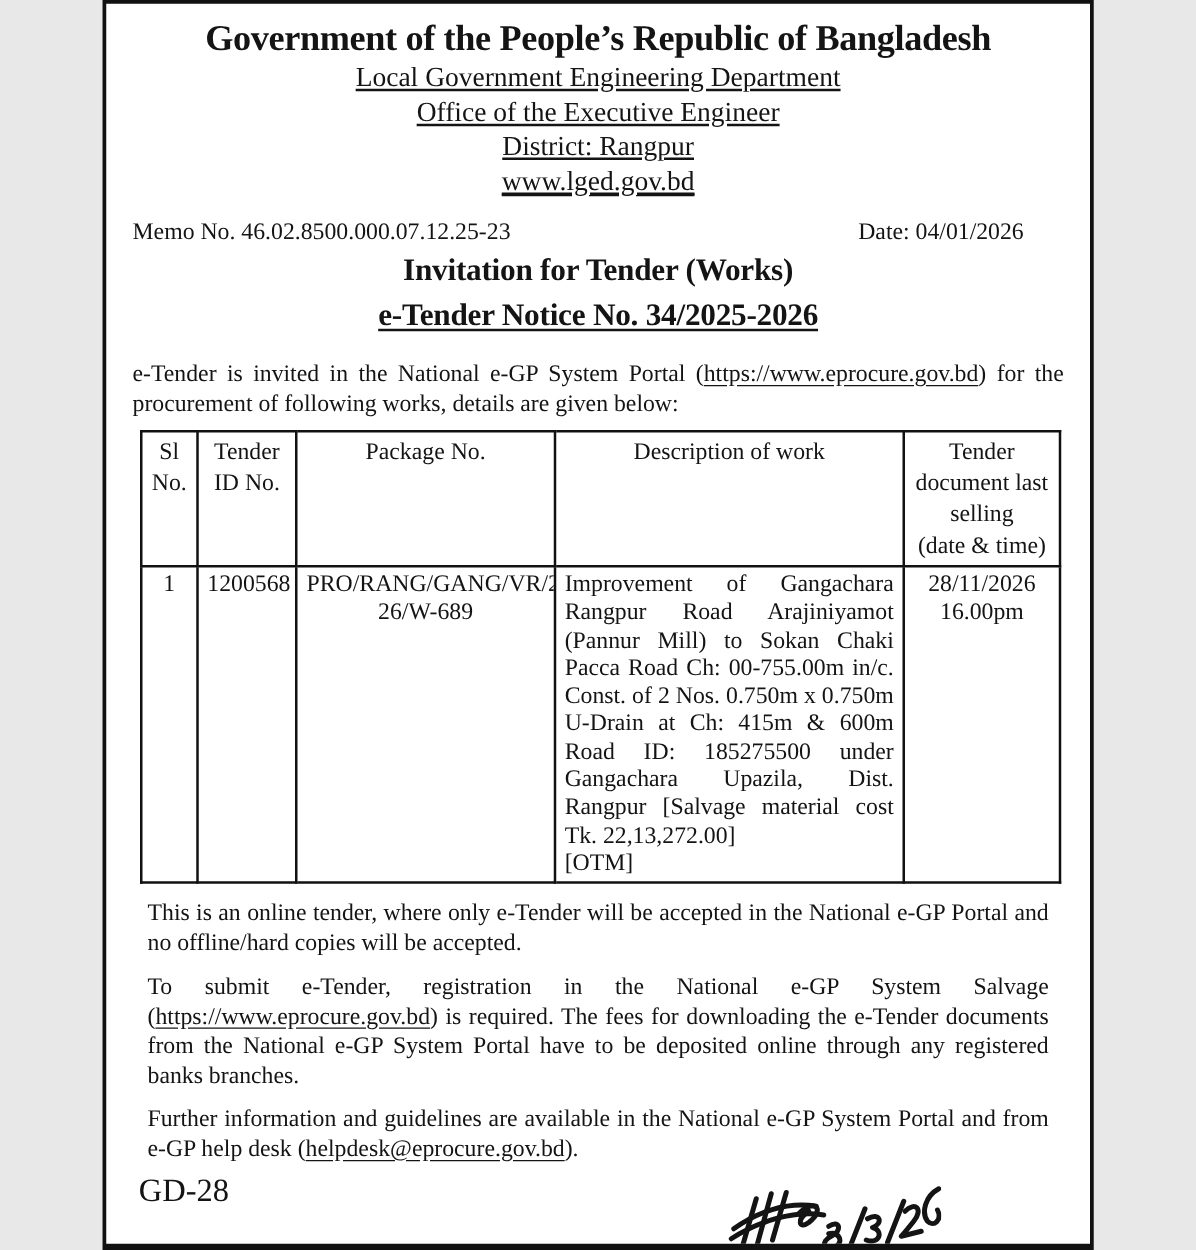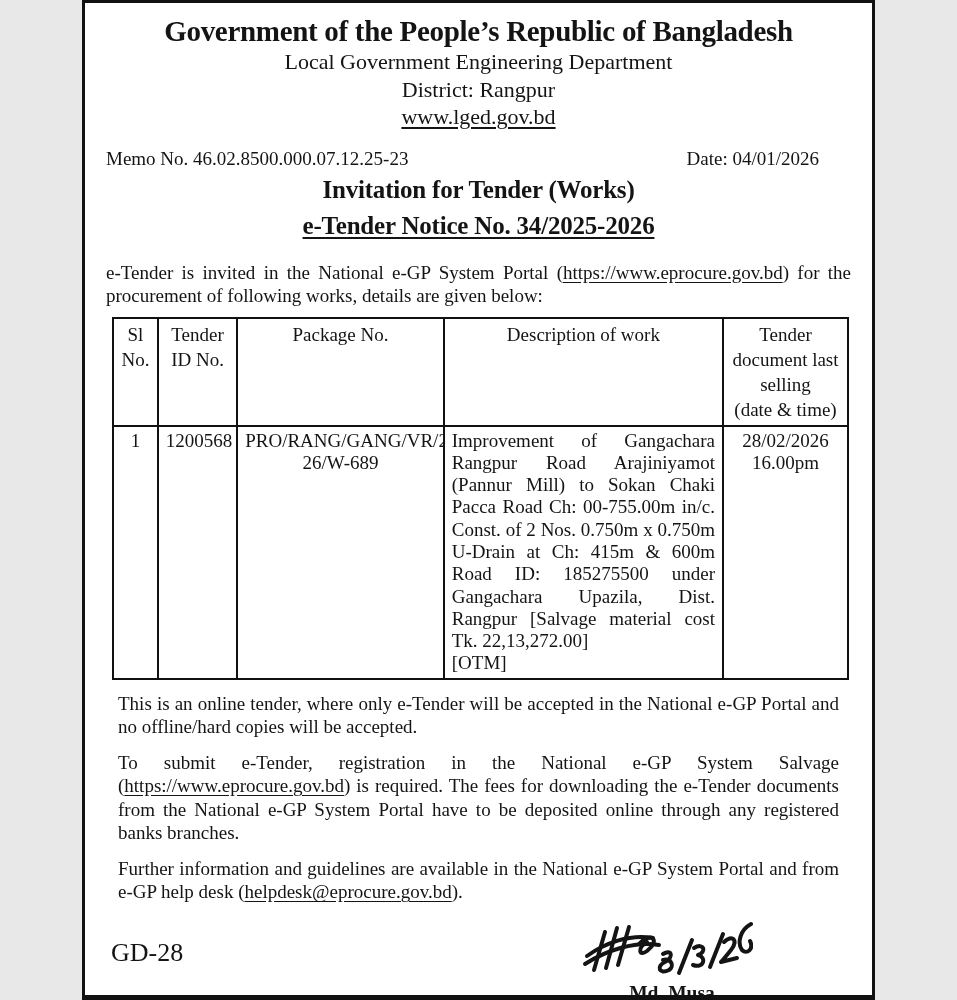--- a/index.html
+++ b/index.html
@@ -21,20 +21,21 @@
     font-size: 29px;
     font-weight: bold;
     line-height: 33px;
     text-align: center;
     letter-spacing: -0.3px;
   }
   .doc-sub {
     font-size: 22px;
     line-height: 27.5px;
     text-align: center;
+    text-decoration: underline;
   }
   .u { text-decoration: underline; text-underline-offset: 3px; }
   .link { color: inherit; }
   .memo-row {
     display: flex;
     justify-content: space-between;
     font-size: 19px;
     line-height: 23px;
     margin-top: 16px;
   }
@@ -109,20 +110,21 @@
   }
 </style>
 </head>
 <body>
 
 <div class="page">
 
   <header>
     <div class="doc-title">Government of the People’s Republic of Bangladesh</div>
     <div class="doc-sub">Local Government Engineering Department</div>
+    <div class="doc-sub">Office of the Executive Engineer</div>
     <div class="doc-sub">District: Rangpur</div>
     <div class="doc-sub"><span class="u link">www.lged.gov.bd</span></div>
   </header>
 
   <div class="memo-row">
     <span>Memo No. 46.02.8500.000.07.12.25-23</span>
     <span class="date">Date: 04/01/2026</span>
   </div>
 
   <div class="invitation">Invitation for Tender (Works)</div>
@@ -154,21 +156,21 @@
     </thead>
     <tbody>
       <tr>
         <td class="cell-center">1</td>
         <td class="cell-center">1200568</td>
         <td class="cell-center">PRO/RANG/GANG/VR/25-26/W-689</td>
         <td>
           <div class="desc">Improvement of Gangachara Rangpur Road Arajiniyamot (Pannur Mill) to Sokan Chaki Pacca Road Ch: 00-755.00m in/c. Const. of 2 Nos. 0.750m x 0.750m U-Drain at Ch: 415m &amp; 600m Road ID: 185275500 under Gangachara Upazila, Dist. Rangpur [Salvage material cost Tk. 22,13,272.00]</div>
           <div>[OTM]</div>
         </td>
-        <td class="cell-center lines">28/02/2026
+        <td class="cell-center lines">28/11/2026
 16.00pm</td>
       </tr>
     </tbody>
   </table>
 
   <div class="notes">
     <p class="body-text">This is an online tender, where only e-Tender will be accepted in the National e-GP Portal and no offline/hard copies will be accepted.</p>
     <p class="body-text"><span>To submit e-Tender, registration in the National e-GP System Salvage (</span><span class="u link">https://www.eprocure.gov.bd</span><span>) is required. The fees for downloading the e-Tender documents from the National e-GP System Portal have to be deposited online through any registered banks branches.</span></p>
     <p class="body-text"><span>Further information and guidelines are available in the National e-GP System Portal and from e-GP help desk (</span><span class="u link">helpdesk@eprocure.gov.bd</span><span>).</span></p>
   </div>

